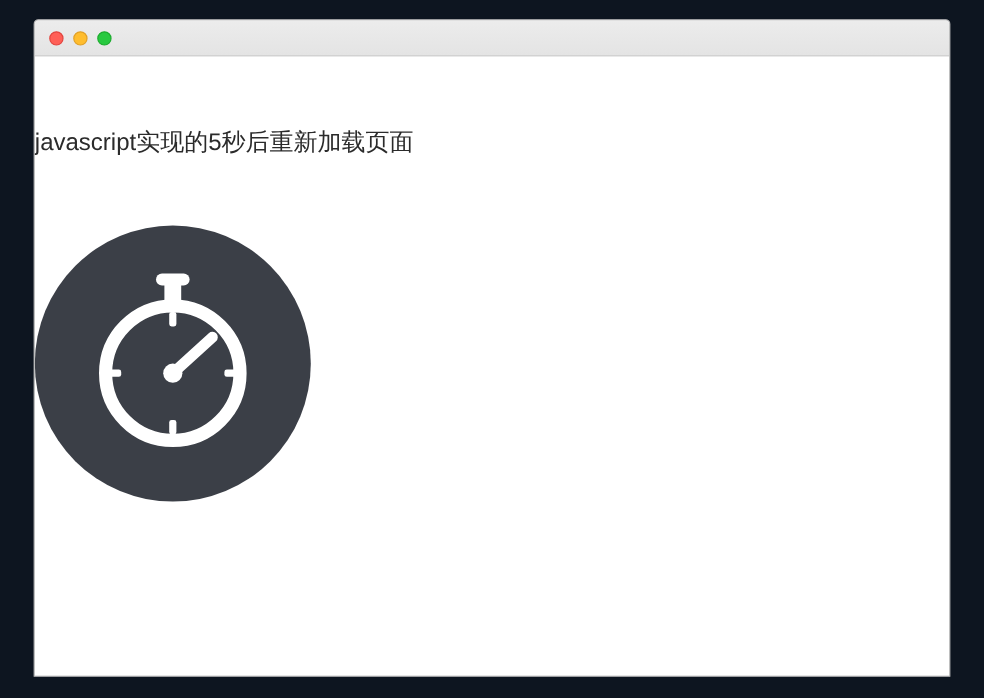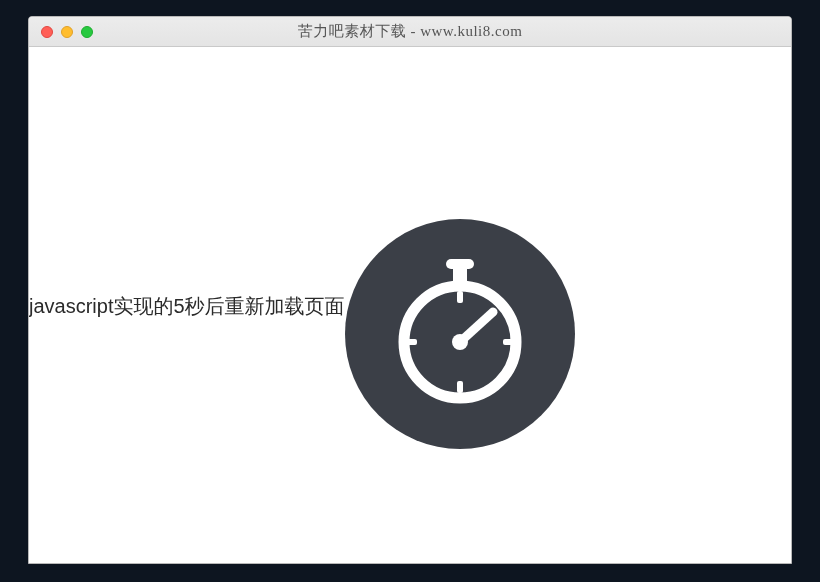--- a/index.html
+++ b/index.html
@@ -49,22 +49,21 @@
       flex: 1;
       text-align: center;
       font-size: 15px;
       color: #555;
       letter-spacing: 0.5px;
       font-family: "SimSun", "宋体", serif;
     }
     .content {
       flex: 1;
       display: flex;
-      flex-direction: row;
-      align-items: center;
+      flex-direction: column;
       padding-top: 58px;
       background: #ffffff;
     }
     .page-heading {
       font-size: 20px;
       color: #2b2b2b;
       font-weight: 400;
       margin-bottom: 56px;
     }
     .icon-circle {
@@ -84,21 +83,20 @@
 </head>
 <body>
 
 <div class="window">
   <div class="titlebar">
     <div class="traffic-lights">
       <div class="traffic-light tl-red"></div>
       <div class="traffic-light tl-yellow"></div>
       <div class="traffic-light tl-green"></div>
     </div>
-    <div class="title-text">苦力吧素材下载 - www.kuli8.com</div>
   </div>
   <div class="content">
     <div class="page-heading">javascript实现的5秒后重新加载页面</div>
     <div class="icon-circle">
       <span>
         <svg viewBox="0 0 140 150">
 
           <rect x="56" y="2" width="28" height="10" rx="5" fill="#ffffff"></rect>
           <rect x="63" y="10" width="14" height="14" fill="#ffffff"></rect>
 

